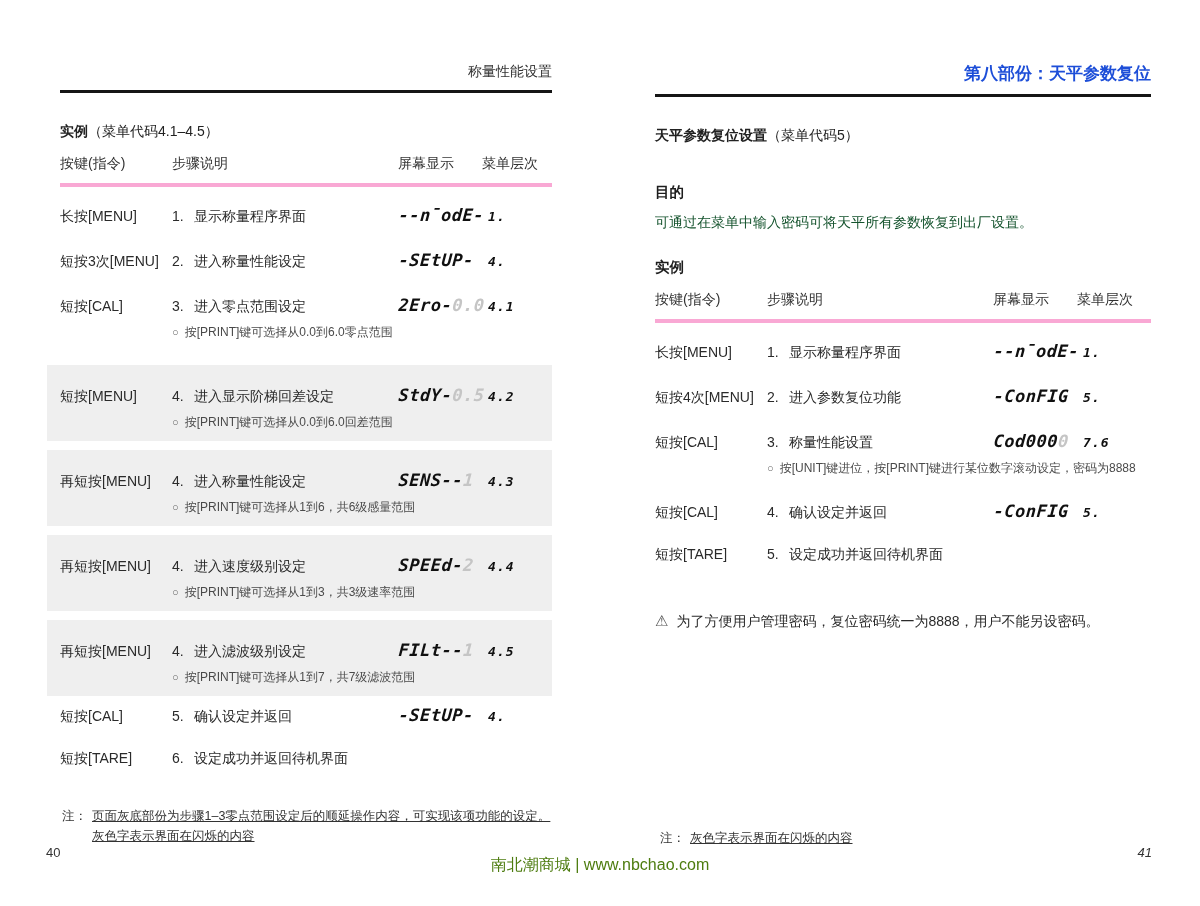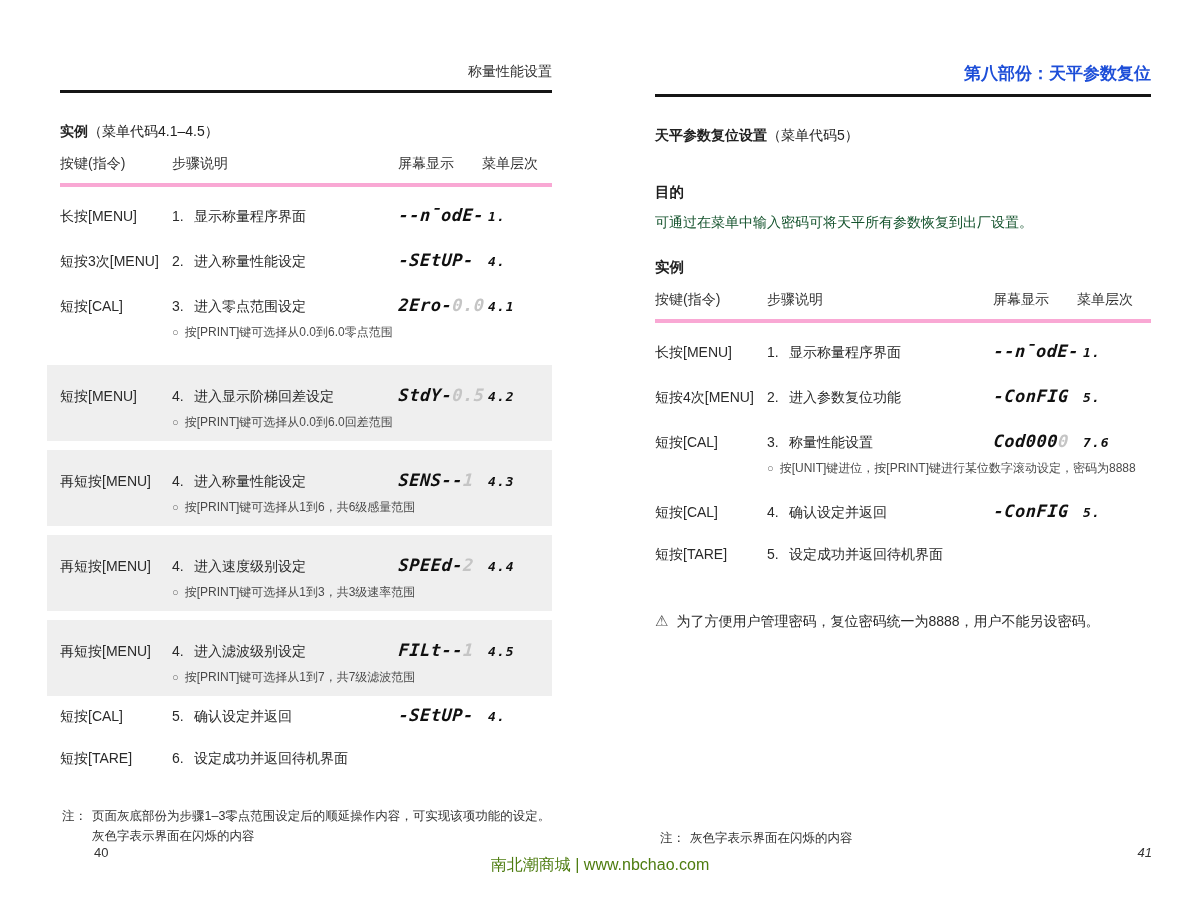--- a/index.html
+++ b/index.html
@@ -45,24 +45,24 @@
   .note { grid-column:2 / 5; margin-top:8px; font-size:12px; color:#4a4a4a; }
   .note-marker { margin-right:6px; font-size:11px; color:#666; }
 
   .warning { margin-top:48px; font-size:14px; color:#2a2a2a; display:flex; align-items:baseline; }
   .warn-icon { margin-right:8px; font-size:15px; color:#555; }
 
   .footnote { position:absolute; font-size:12.5px; color:#333; line-height:1.6;
               display:grid; grid-template-columns:30px 1fr; }
   #note-left  { left:62px;  top:806px; width:560px; }
   #note-right { left:660px; top:828px; width:500px; }
-  .footnote-lines div { white-space:nowrap; }
+  .footnote-lines div { white-space:nowrap;text-decoration:underline; }
 
   .pagenum { position:absolute; font-size:13px; color:#333; }
-  #pagenum-left  { left:46px;  top:845px;margin-left:48px; }
+  #pagenum-left  { left:46px;  top:845px; }
   #pagenum-right { right:48px; top:845px;font-style:italic; }
 
   #footer { position:absolute; left:0; right:0; top:855px; text-align:center;
             font-size:16px; color:#4d7c0f; }
 </style>
 </head>
 <body>
 
 <div class="page-col" id="left-col">
   <div class="header">

